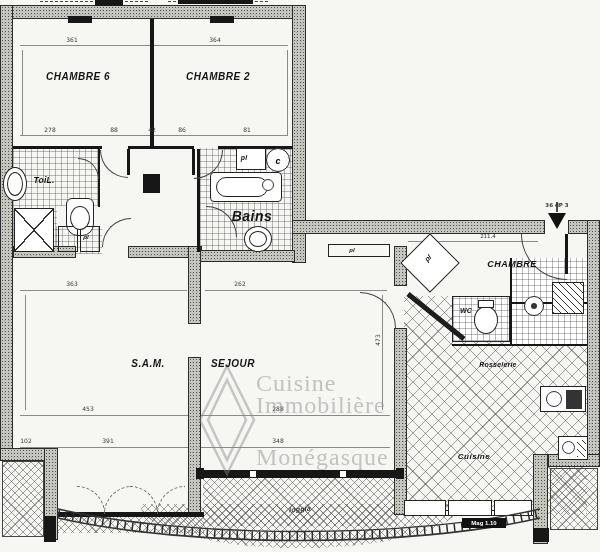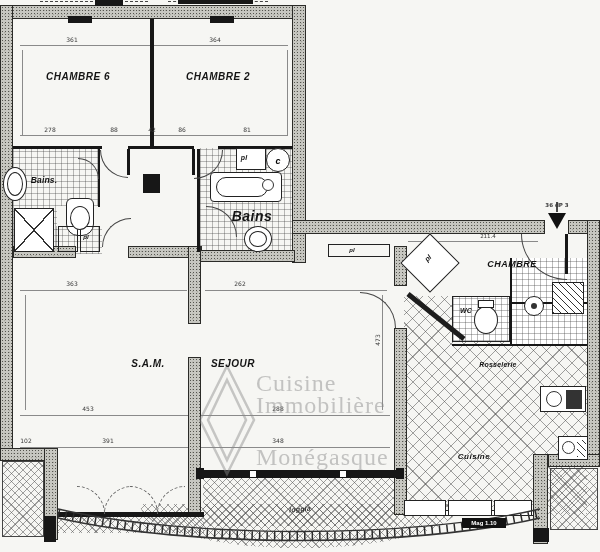--- a/index.html
+++ b/index.html
@@ -183,21 +183,21 @@
     <path d="M58,509 C190,539 410,539 540,509" fill="none" stroke="#333" stroke-width="1.4"></path>
     <line x1="408" y1="294" x2="464" y2="339" stroke="#1d1d1d" stroke-width="5"></line>
     <g>
       <line x1="557" y1="202" x2="557" y2="212" stroke="#111" stroke-width="1.5"></line>
       <polygon points="548,213 566,213 557,229" fill="#111"></polygon>
     </g>
   </svg>
 
   <div class="rl" style="left:78px;top:77px;">CHAMBRE 6</div>
   <div class="rl" style="left:218px;top:77px;">CHAMBRE 2</div>
-  <div class="rl sl" style="left:44px;top:180px;font-size:8.5px;">Bains.</div>
+  <div class="rl sl" style="left:44px;top:180px;font-size:8.5px;">ToiL.</div>
   <div class="rl" style="left:252px;top:216px;font-size:14px;">Bains</div>
   <div class="rl" style="left:148px;top:364px;">S.A.M.</div>
   <div class="rl" style="left:233px;top:364px;">SEJOUR</div>
   <div class="rl" style="left:512px;top:264px;font-size:9px;">CHAMBRE</div>
   <div class="rl sl" style="left:466px;top:310px;">WC</div>
   <div class="rl" style="left:474px;top:457px;font-size:8px;">Cuisine</div>
   <div class="rl sl" style="left:498px;top:364px;">Rosselerie</div>
   <div class="rl sl" style="left:300px;top:509px;transform:translate(-50%,-50%) rotate(-5deg);color:#333;">loggia</div>
   <div class="rl sl" style="left:352px;top:250px;font-size:6px;">pl</div>
   <div class="rl sl" style="left:428px;top:258px;transform:translate(-50%,-50%) rotate(-45deg);">pl</div>

